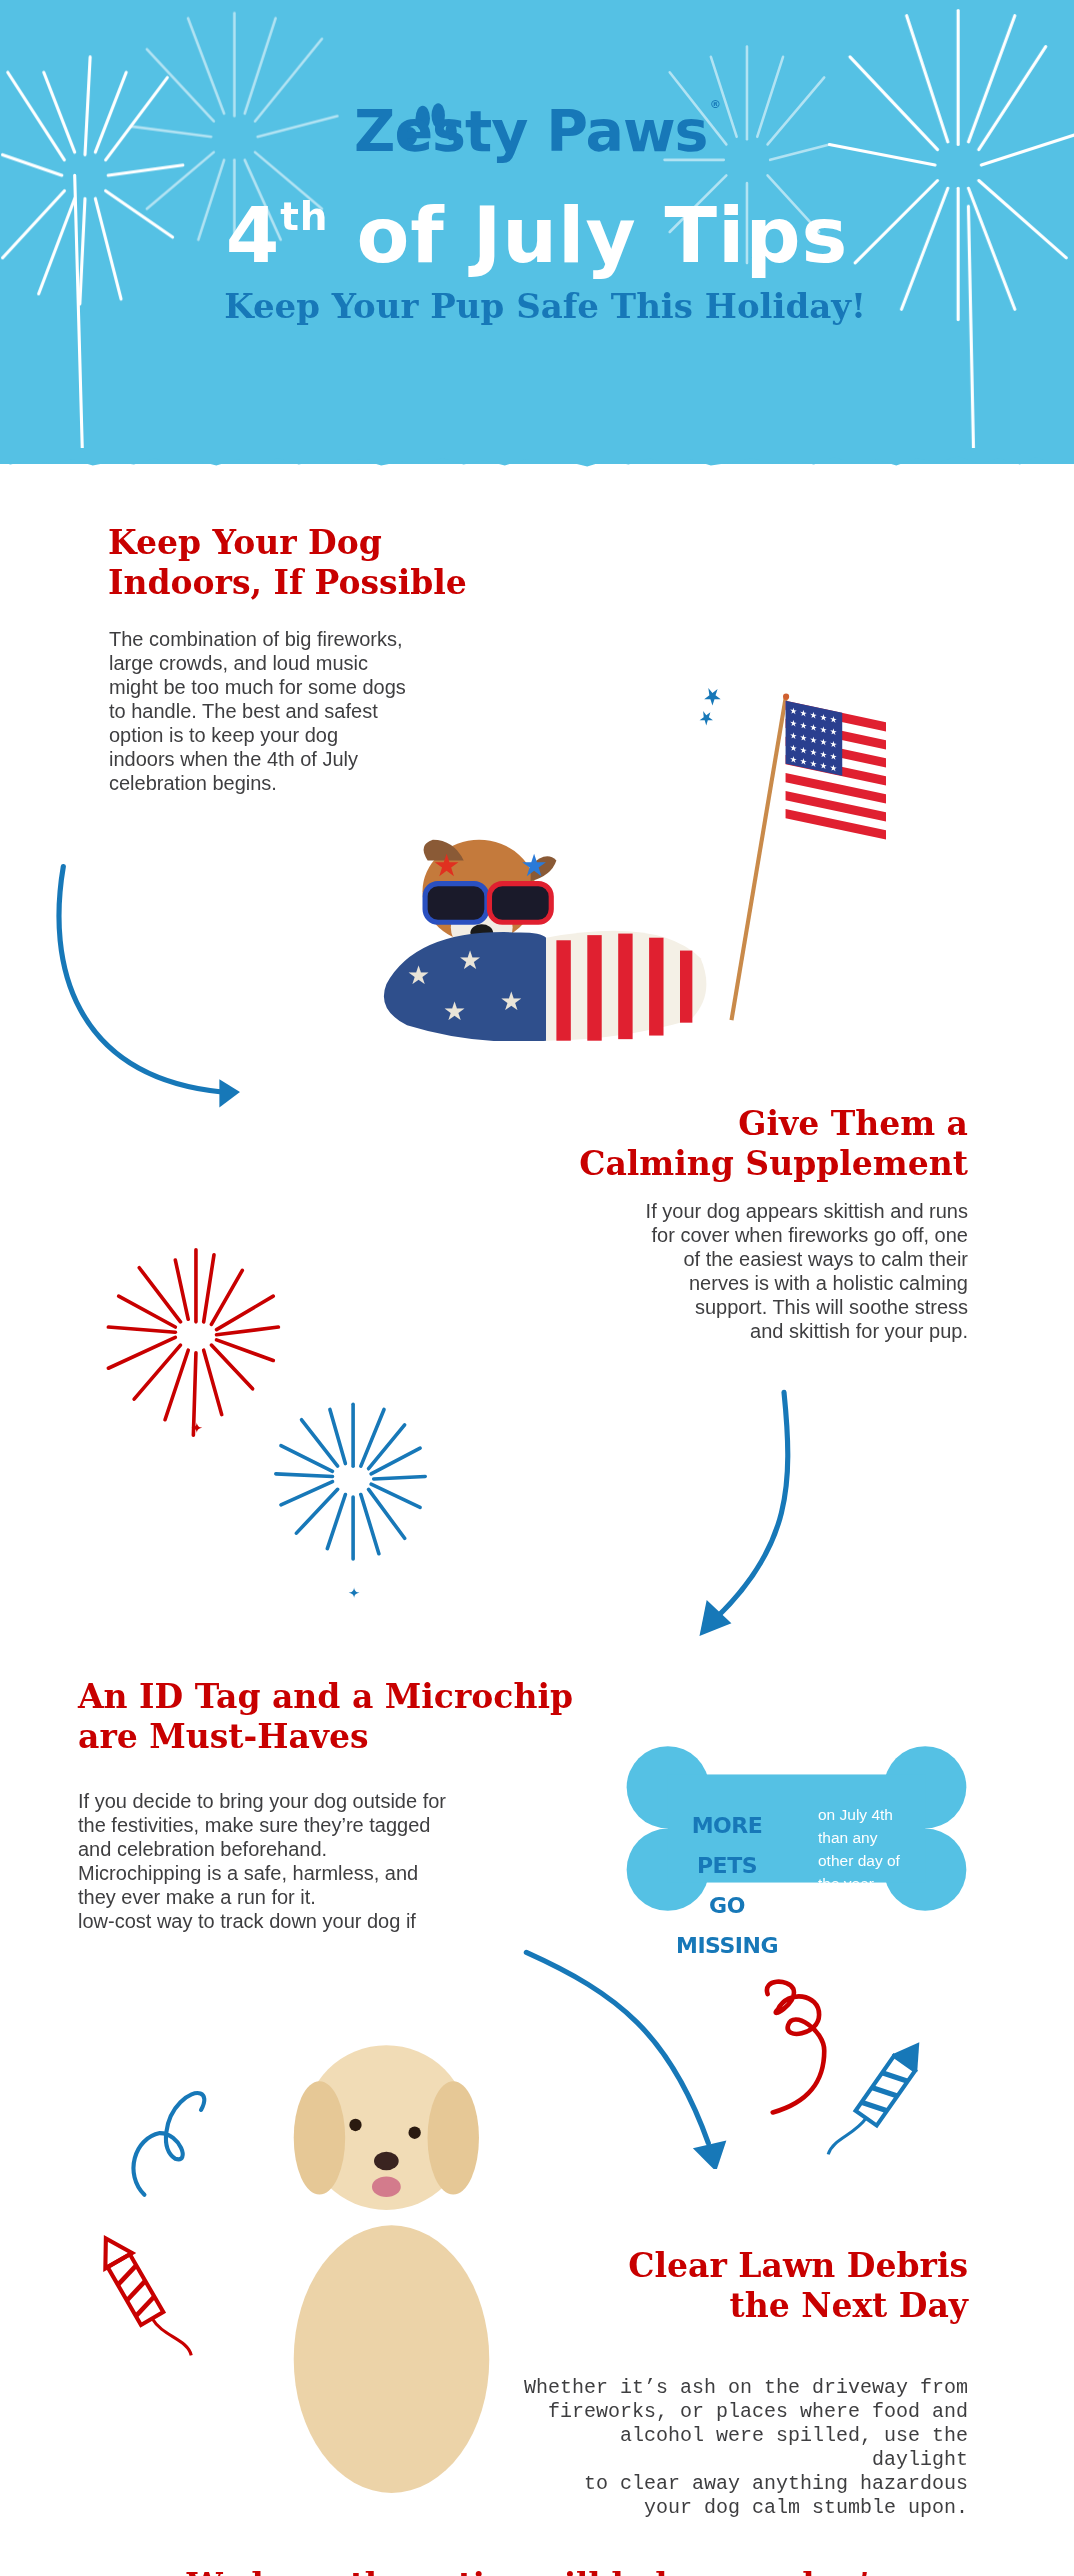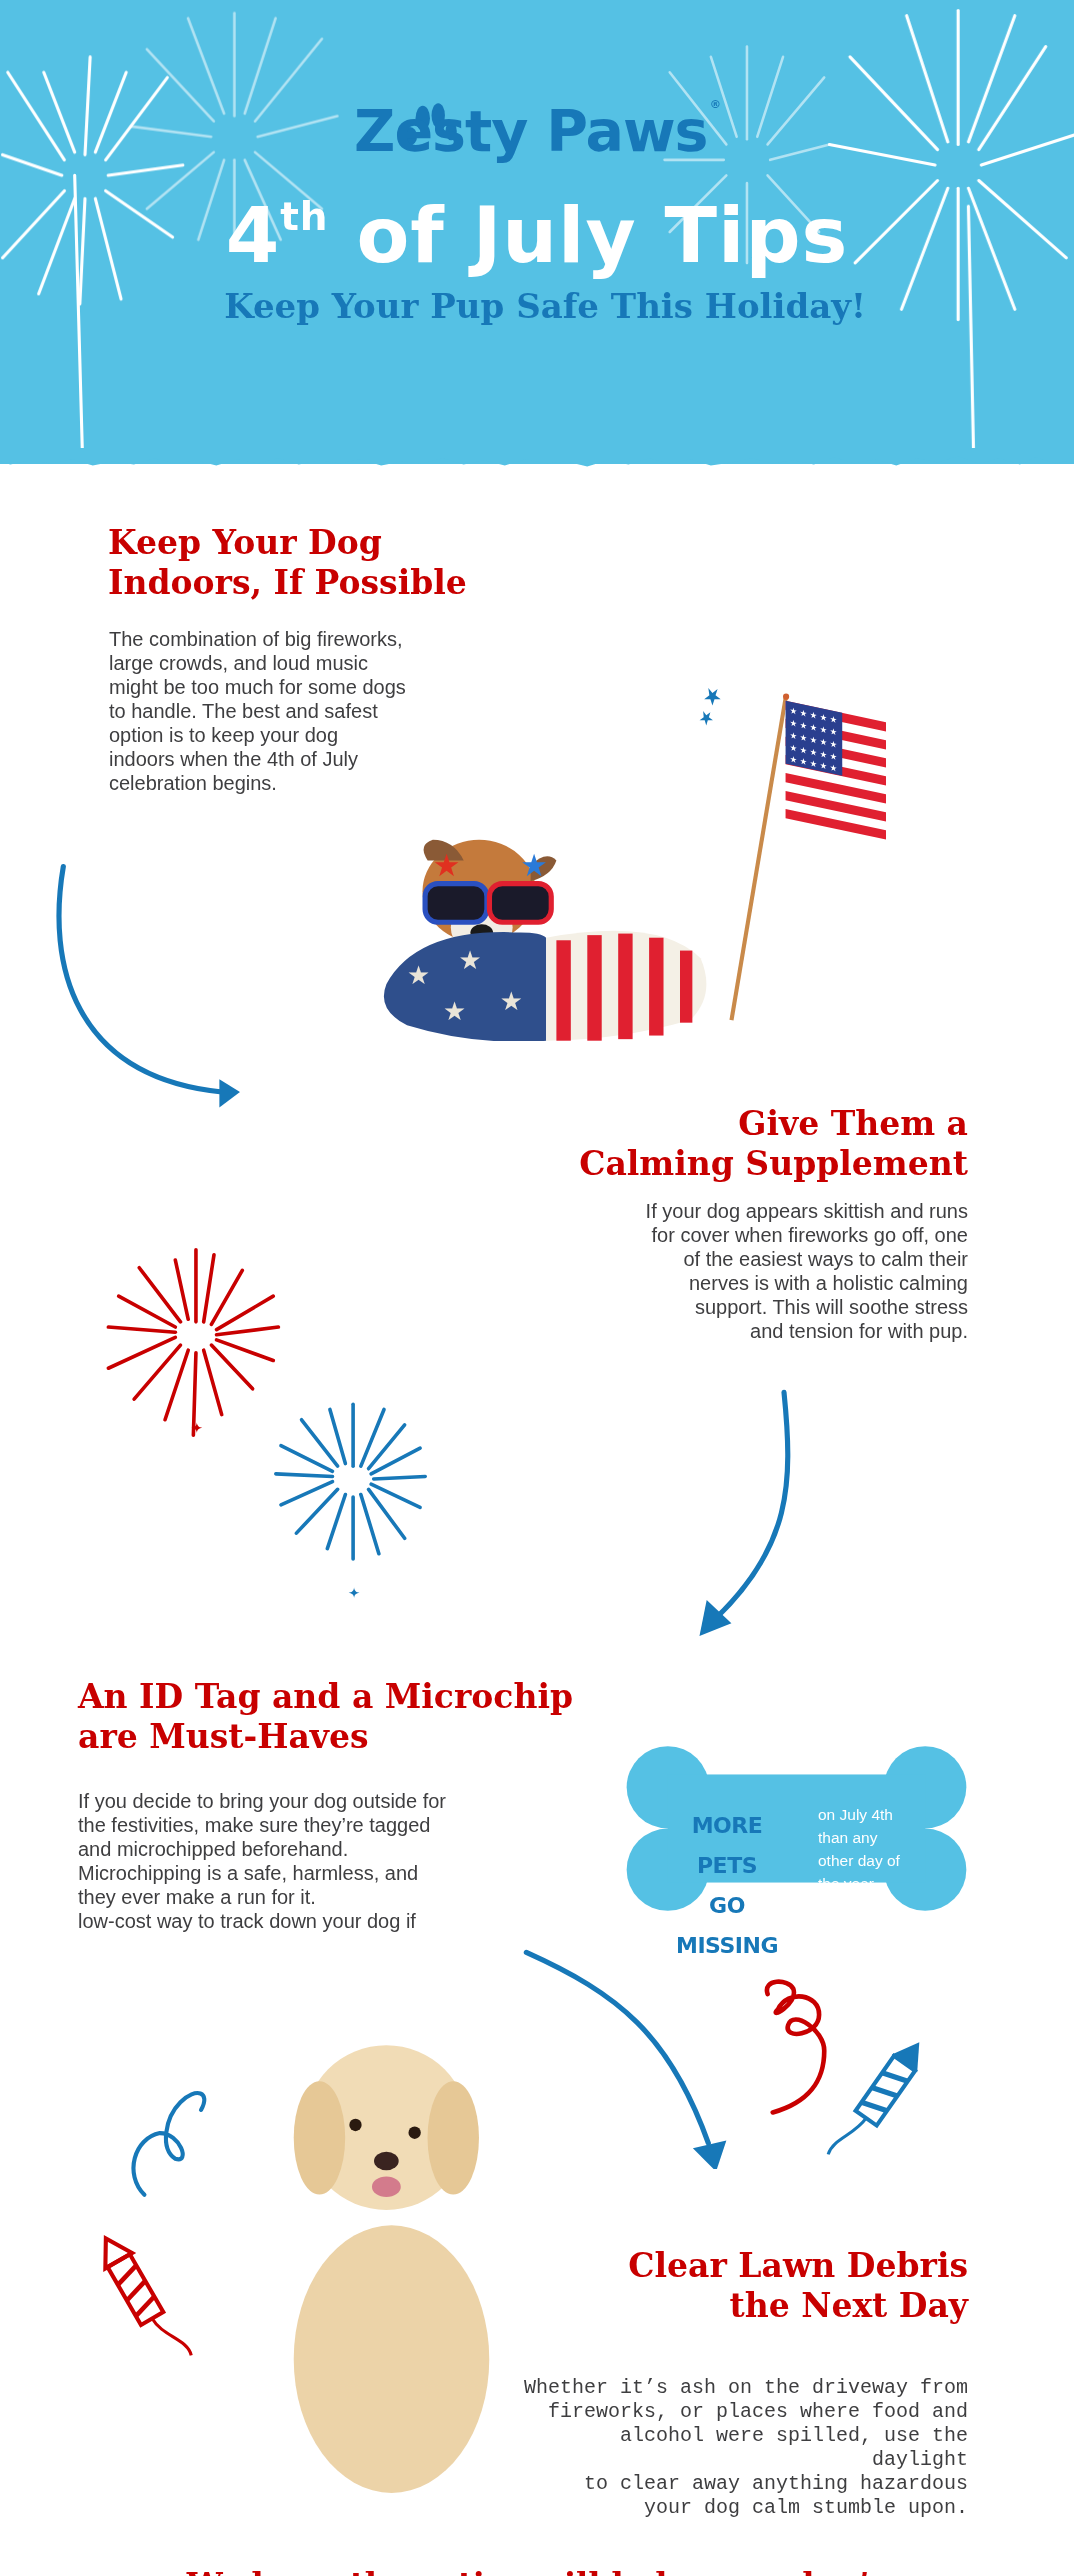--- a/index.html
+++ b/index.html
@@ -200,21 +200,21 @@
 <div class="heading right" style="left:515px;top:1087px;width:453px;margin-top:17px;">
   <div>Give Them a</div>
   <div>Calming Supplement</div>
 </div>
 <div class="body-text right" style="left:515px;top:1159px;width:453px;">
   <div>If your dog appears skittish and runs</div>
   <div>for cover when fireworks go off, one</div>
   <div>of the easiest ways to calm their</div>
   <div>nerves is with a holistic calming</div>
   <div>support. This will soothe stress</div>
-  <div>and tension for with pup.</div>
+  <div>and skittish for your pup.</div>
 </div>
 
 <svg class="abs" style="left:67px;top:1242px" width="464" height="371" viewBox="0 0 900 720">
   <g stroke="#c80000" stroke-width="7" stroke-linecap="round">
     <g transform="translate(250,175)">
       <line x1="0" y1="-20" x2="0" y2="-160"></line>
         <line x1="15" y1="-20" x2="35" y2="-150"></line>
         <line x1="30" y1="-15" x2="90" y2="-120"></line>
         <line x1="40" y1="-5" x2="150" y2="-70"></line>
       <line x1="40" y1="5" x2="160" y2="-10"></line>
@@ -261,21 +261,21 @@
   <polygon points="18,495 32,425 80,470" fill="#1778b8"></polygon>
 </svg>
 
 <div class="heading" style="left:78px;top:1677px;width:567px;">
   <div>An ID Tag and a Microchip</div>
   <div>are Must-Haves</div>
 </div>
 <div class="body-text" style="left:78px;top:1749px;width:515px;">
   <div>If you decide to bring your dog outside for</div>
   <div>the festivities, make sure they’re tagged</div>
-  <div>and microchipped beforehand.</div>
+  <div>and celebration beforehand.</div>
   <div>Microchipping is a safe, harmless, and</div>
   <div>they ever make a run for it.</div>
   <div>low-cost way to track down your dog if</div>
 </div>
 
 <svg class="bone" viewBox="0 0 720 340">
   <g fill="#55c1e4">
     <circle cx="110" cy="90" r="80"></circle>
       <circle cx="110" cy="250" r="80"></circle>
     <circle cx="610" cy="90" r="80"></circle>

